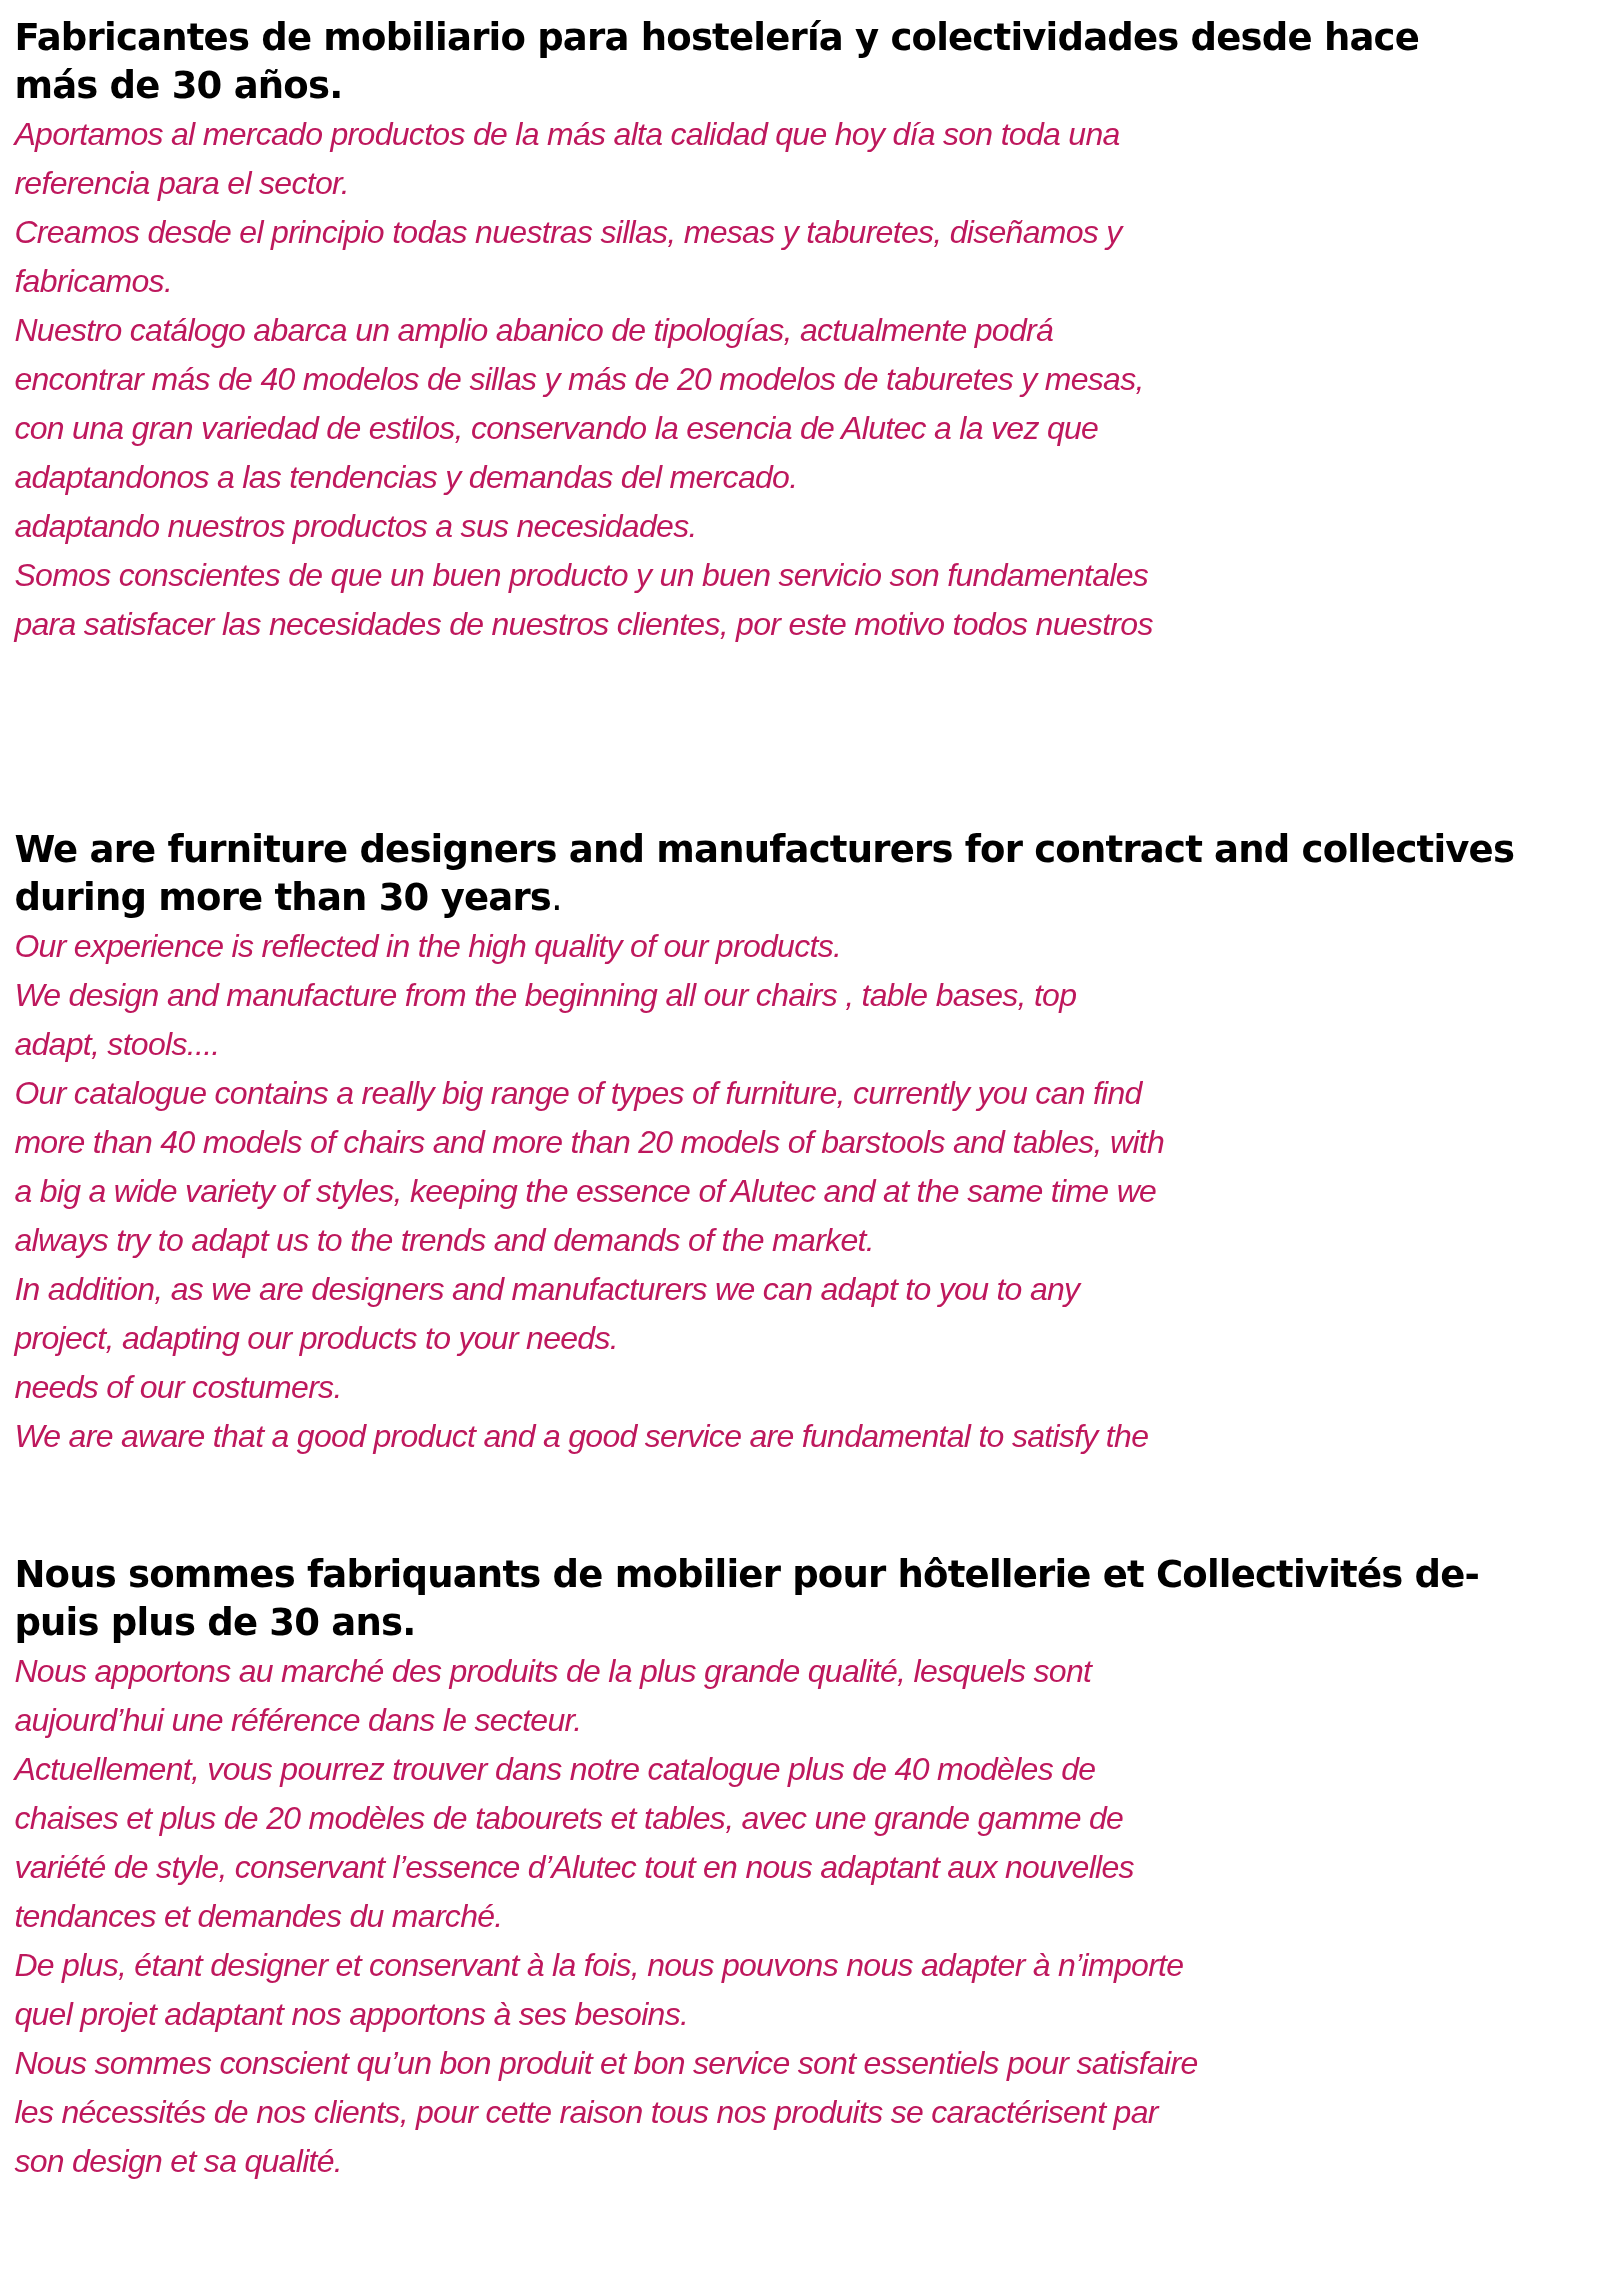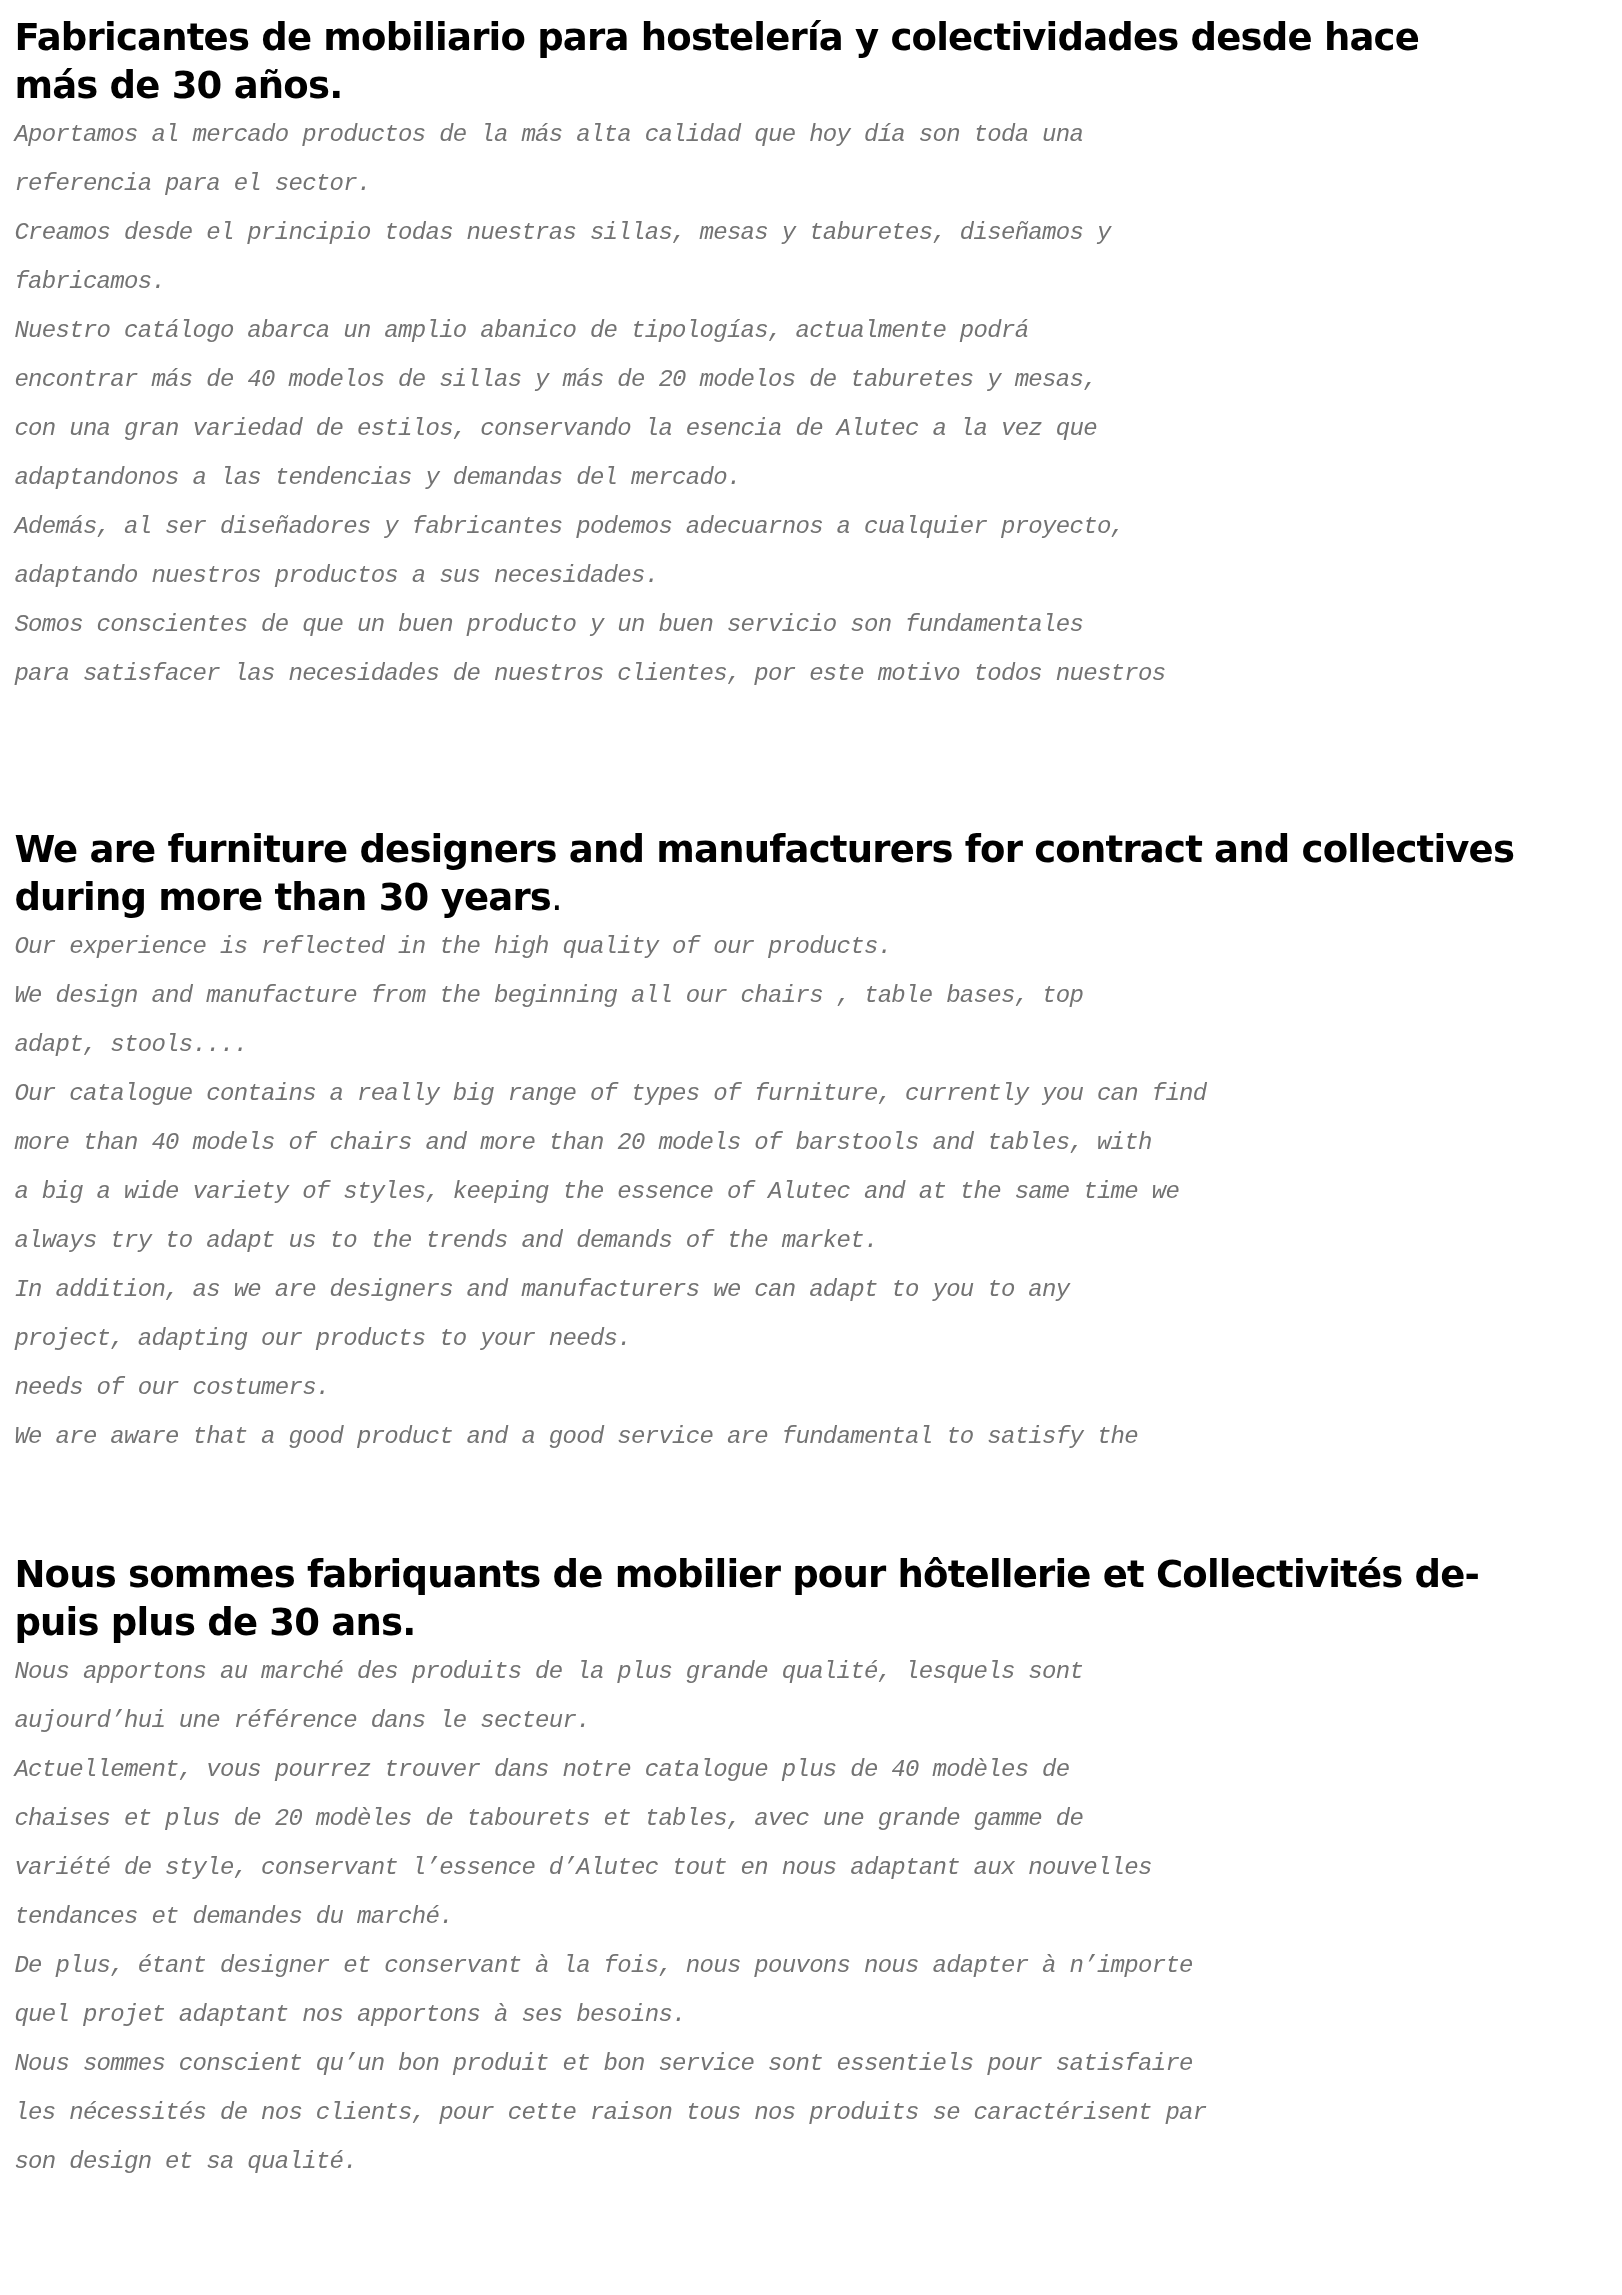--- a/index.html
+++ b/index.html
@@ -35,27 +35,27 @@
     font-size: 37px;
     line-height: 48px;
     letter-spacing: -0.8px;
     color: #000;
     white-space: nowrap;
   }
   .heading .line { display: block; }
   .heading .tail { font-weight: normal; }
   .body {
     margin: 0;
-    font-family: Liberation Mono, monospace;
+    font-family: Liberation Sans, sans-serif;
     font-style: italic;
     font-weight: normal;
-    font-size: 24px;
+    font-size: 32px;
     line-height: 49px;
     letter-spacing: -0.7px;
-    color: #737373;
+    color: #be185d;
   }
   .body .line {
     display: block;
     white-space: nowrap;
   }
   #sec-es { top: 14.4px; }
   #sec-en { top: 826px; }
   #sec-fr { top: 1551px; }
 </style>
 </head>
@@ -70,21 +70,20 @@
     </h1>
     <p class="body">
       <span class="line">Aportamos al mercado productos de la más alta calidad que hoy día son toda una</span>
       <span class="line">referencia para el sector.</span>
       <span class="line">Creamos desde el principio todas nuestras sillas, mesas y taburetes, diseñamos y</span>
       <span class="line">fabricamos.</span>
       <span class="line">Nuestro catálogo abarca un amplio abanico de tipologías, actualmente podrá</span>
       <span class="line">encontrar más de 40 modelos de sillas y más de 20 modelos de taburetes y mesas,</span>
       <span class="line">con una gran variedad de estilos, conservando la esencia de Alutec a la vez que</span>
       <span class="line">adaptandonos a las tendencias y demandas del mercado.</span>
-      <span class="line">Además, al ser diseñadores y fabricantes podemos adecuarnos a cualquier proyecto,</span>
       <span class="line">adaptando nuestros productos a sus necesidades.</span>
       <span class="line">Somos conscientes de que un buen producto y un buen servicio son fundamentales</span>
       <span class="line">para satisfacer las necesidades de nuestros clientes, por este motivo todos nuestros</span>
     </p>
   </section>
 
   <section class="section" id="sec-en">
     <h1 class="heading">
       <span class="line">We are furniture designers and manufacturers for contract and collectives</span>
       <span class="line"><span>during more than 30 years</span><span class="tail">.</span></span>

